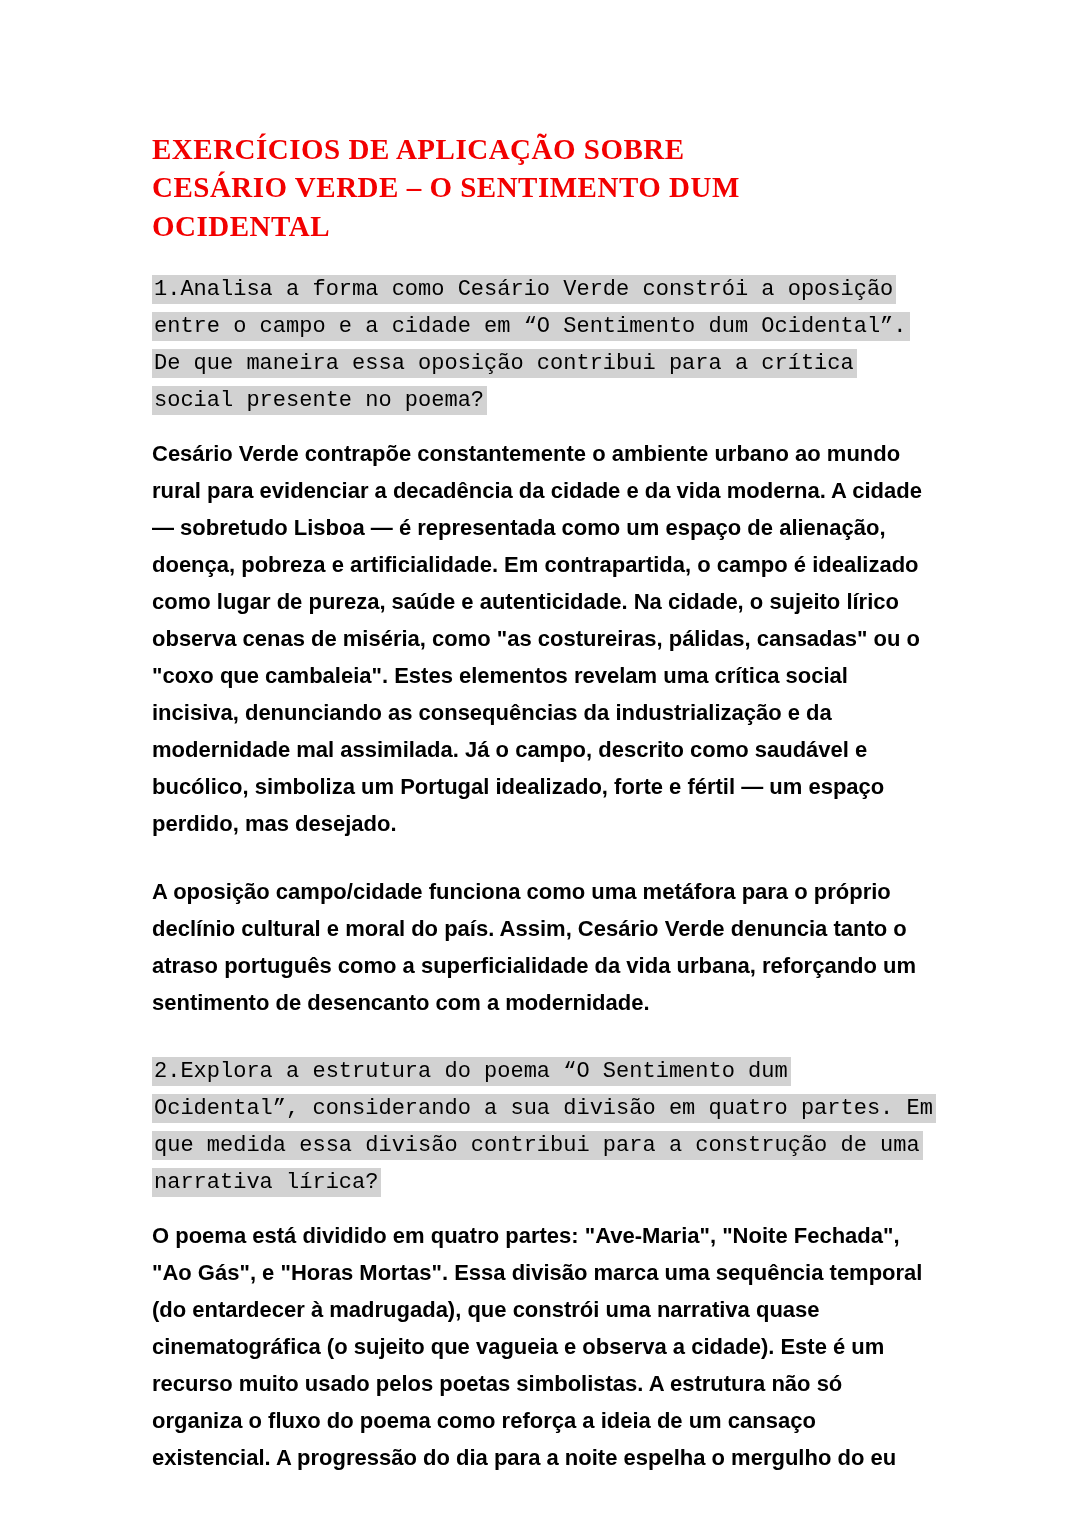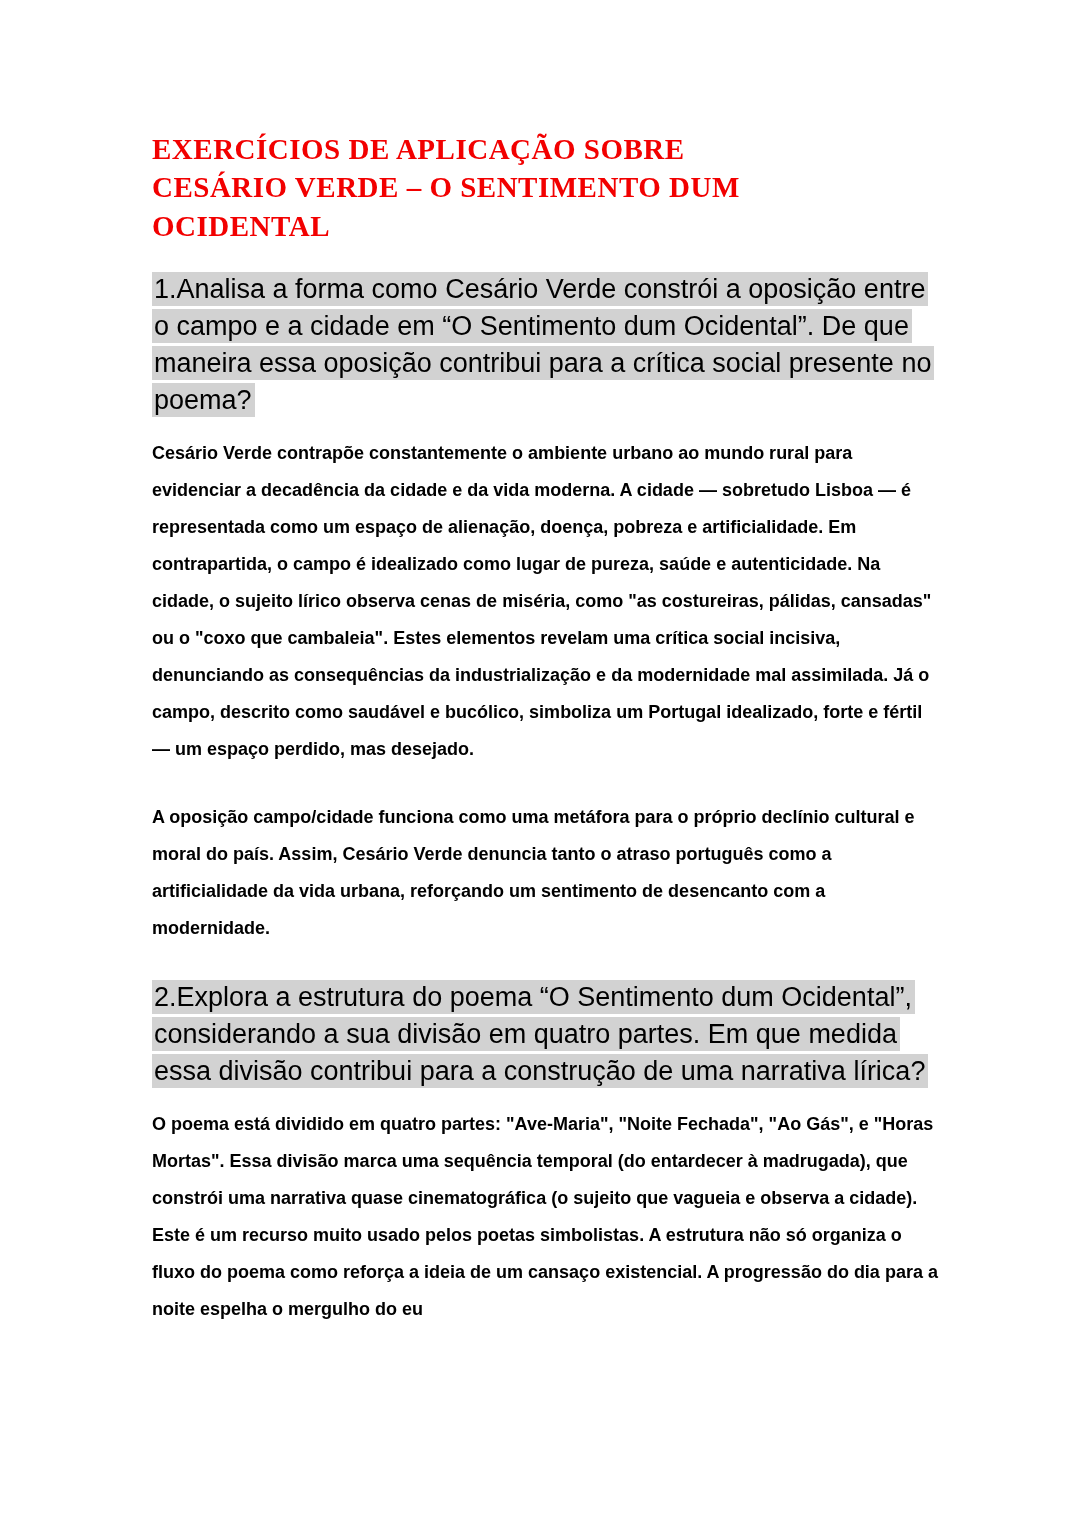--- a/index.html
+++ b/index.html
@@ -24,55 +24,56 @@
     font-family: "Liberation Serif", serif;
     font-weight: 700;
     font-size: 29px;
     line-height: 1.32;
     letter-spacing: 0.5px;
     color: #f20000;
     text-transform: uppercase;
   }
   .question {
     margin: 0 0 16px 0;
-    font-size: 27px;
+    font-size: 22px;
     font-weight: 400;
     line-height: 37px;
     max-width: 786px;
+    font-family: Liberation Mono, monospace;
   }
   .question .hl {
     background: #d2d2d2;
     padding: 2px 3px 2px 2px;
     -webkit-box-decoration-break: clone;
     box-decoration-break: clone;
   }
   .answer {
     margin: 0 0 31px 0;
-    font-size: 18px;
+    font-size: 22px;
     font-weight: 700;
     line-height: 37px;
     max-width: 786px;
   }
   .section + .section {
     margin-top: 32px;
   }
 </style>
 </head>
 <body>
 
 <div class="page">
 
   <h1 class="doc-title">EXERCÍCIOS DE APLICAÇÃO SOBRE CESÁRIO VERDE – O SENTIMENTO DUM OCIDENTAL</h1>
 
   <div class="section">
     <p class="question"><span class="hl">1.Analisa a forma como Cesário Verde constrói a oposição entre o campo e a cidade em “O Sentimento dum Ocidental”. De que maneira essa oposição contribui para a crítica social presente no poema?</span></p>
 
     <p class="answer">Cesário Verde contrapõe constantemente o ambiente urbano ao mundo rural para evidenciar a decadência da cidade e da vida moderna. A cidade — sobretudo Lisboa — é representada como um espaço de alienação, doença, pobreza e artificialidade. Em contrapartida, o campo é idealizado como lugar de pureza, saúde e autenticidade. Na cidade, o sujeito lírico observa cenas de miséria, como "as costureiras, pálidas, cansadas" ou o "coxo que cambaleia". Estes elementos revelam uma crítica social incisiva, denunciando as consequências da industrialização e da modernidade mal assimilada. Já o campo, descrito como saudável e bucólico, simboliza um Portugal idealizado, forte e fértil — um espaço perdido, mas desejado.</p>
 
-    <p class="answer">A oposição campo/cidade funciona como uma metáfora para o próprio declínio cultural e moral do país. Assim, Cesário Verde denuncia tanto o atraso português como a artificialidade da vida urbana, reforçando um sentimento de desencanto com a modernidade.</p>
+    <p class="answer">A oposição campo/cidade funciona como uma metáfora para o próprio declínio cultural e moral do país. Assim, Cesário Verde denuncia tanto o atraso português como a superficialidade da vida urbana, reforçando um sentimento de desencanto com a modernidade.</p>
   </div>
 
   <div class="section">
     <p class="question"><span class="hl">2.Explora a estrutura do poema “O Sentimento dum Ocidental”, considerando a sua divisão em quatro partes. Em que medida essa divisão contribui para a construção de uma narrativa lírica?</span></p>
 
     <p class="answer">O poema está dividido em quatro partes: "Ave-Maria", "Noite Fechada", "Ao Gás", e "Horas Mortas". Essa divisão marca uma sequência temporal (do entardecer à madrugada), que constrói uma narrativa quase cinematográfica (o sujeito que vagueia e observa a cidade). Este é um recurso muito usado pelos poetas simbolistas. A estrutura não só organiza o fluxo do poema como reforça a ideia de um cansaço existencial. A progressão do dia para a noite espelha o mergulho do eu</p>
   </div>
 
 </div>
 

